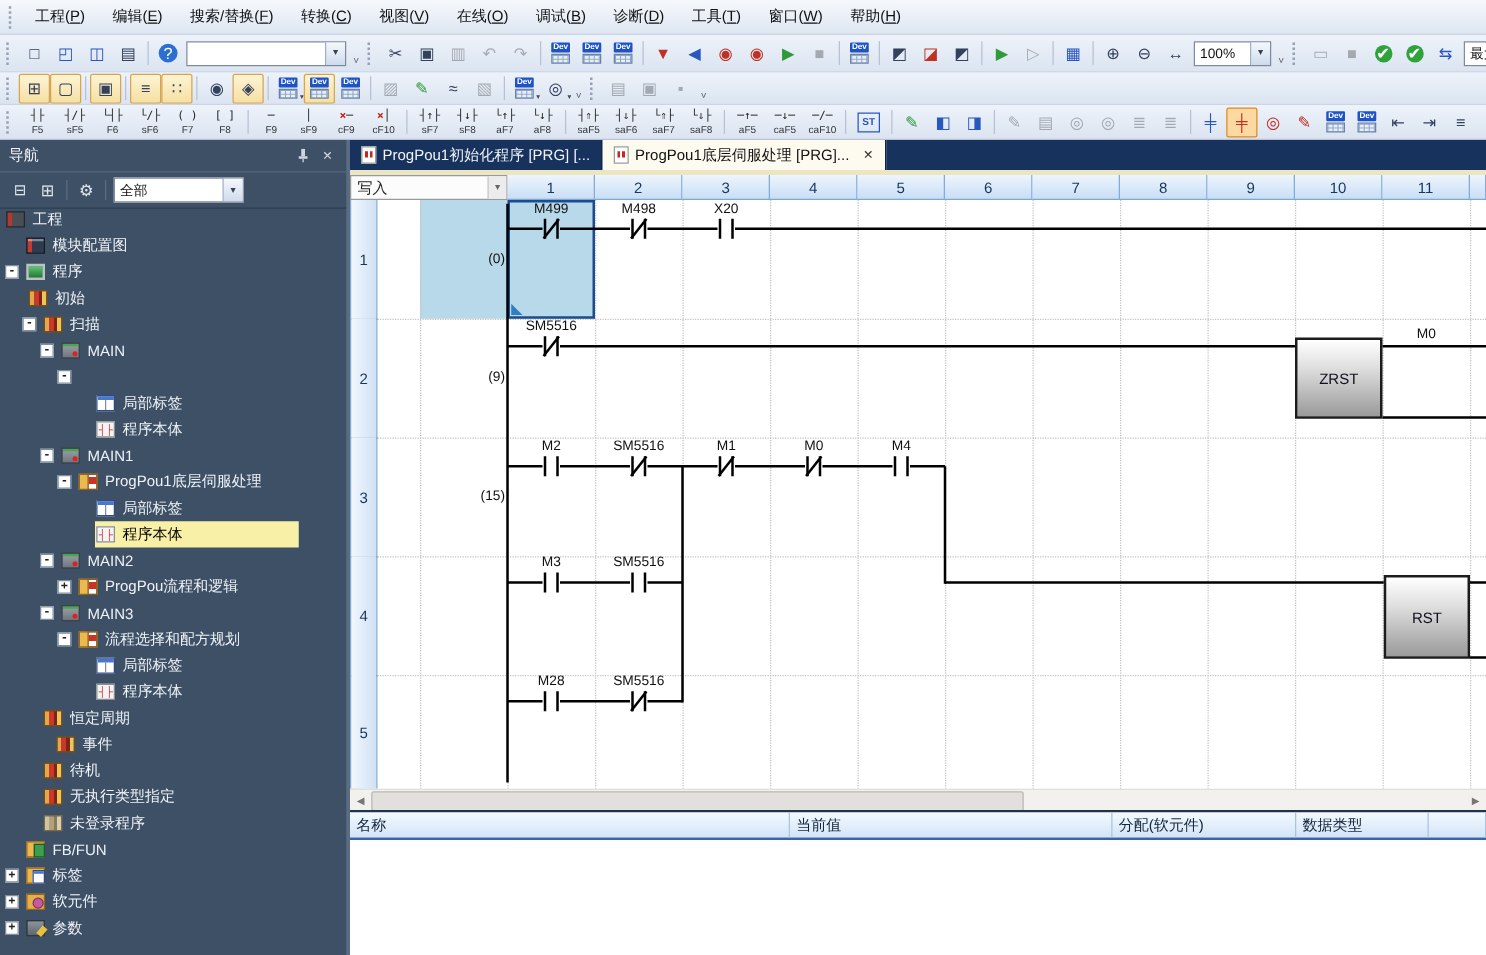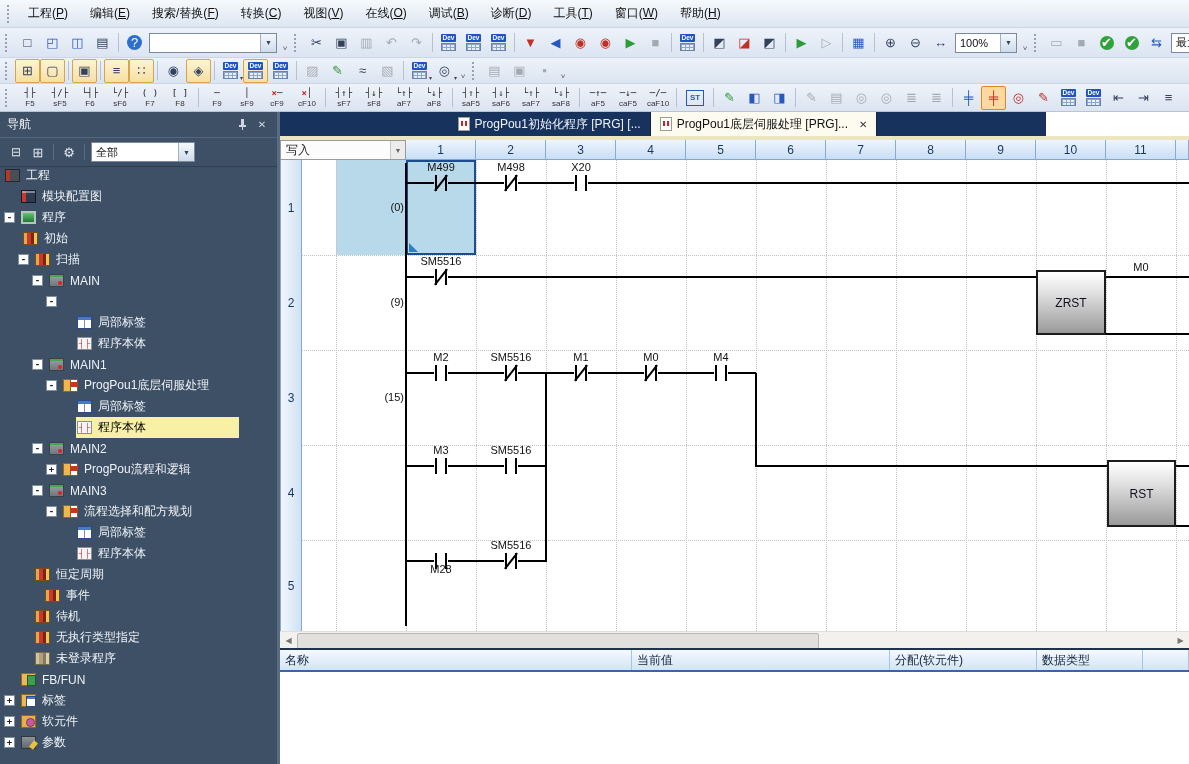--- a/index.html
+++ b/index.html
@@ -78,21 +78,21 @@
   .ic-fbfun::after{content:"";position:absolute;right:-1px;top:1px;width:7px;height:9px;background:#3f9e4d;border:1px solid #1e5a28;}
   .ic-label{background:#eab94f;border:1px solid #97671c;}
   .ic-label::after{content:"";position:absolute;right:-1px;top:1px;width:8px;height:9px;background:#fff;border:1px solid #2b4a8c;box-shadow:inset 0 2px 0 #4a78c8;}
   .ic-device{background:#e5b04a;border:1px solid #97671c;}
   .ic-device::after{content:"";position:absolute;right:0;bottom:0;width:7px;height:7px;background:#c75a9e;border:1px solid #7c3764;border-radius:50%;}
   .ic-param{background:linear-gradient(#8d949c,#5f666e);border:1px solid #32373d;}
   .ic-param::after{content:"";position:absolute;right:-1px;bottom:-1px;width:5px;height:8px;background:#e8c23c;transform:rotate(40deg);}
 
   
   #editor{position:absolute;left:280px;top:112px;width:909px;height:652px;background:#fff;}
-  #tabsbar{position:absolute;left:0;top:0;width:766px;height:24px;background:#17335d;display:flex;justify-content:center;}
+  #tabsbar{position:absolute;left:0;top:0;width:909px;height:24px;background:#17335d;display:flex;}
   .tab{display:flex;align-items:center;gap:5px;padding:0 9px;font-size:12px;color:#f0f3f8;border-right:1px solid #0e2444;cursor:default;white-space:nowrap;}
   .tab.active{background:#fdfbf0;color:#111;}
   .tabclose{font-size:10px;color:#333;margin-left:6px;}
   .prg-ico{width:10px;height:12px;background:#fff;border:1px solid #9a9f96;position:relative;flex:none;}
   .prg-ico::after{content:"";position:absolute;left:2px;top:3px;width:6px;height:5px;
      background:linear-gradient(90deg,#c22 0 2px,transparent 2px 4px,#c22 4px 6px);}
   #tabstrip{position:absolute;left:0;top:24px;width:909px;height:4px;background:#ece5c2;}
   #gridhead{position:absolute;left:0;top:28px;width:909px;height:20px;display:flex;background:#cadef5;}
   .modecell{width:126px;flex:none;display:flex;align-items:center;background:#fcfcfc;border:1px solid #9a9a9a;box-sizing:border-box;font-size:12px;padding-left:5px;color:#222;}
   .modearr{margin-left:auto;width:14px;height:100%;display:flex;align-items:center;justify-content:center;font-size:7px;color:#666;background:#ececec;border-left:1px solid #c8c8c8;}
@@ -843,21 +843,21 @@
         <div class="cbar" style="left: 155px; top: 298px;"></div>
         <div class="cbar" style="left: 165px; top: 298px;"></div>
         <div class="clabel" style="left: 126px; top: 284px;">M3</div>
         <div class="cgap" style="left: 224px; top: 297px;"></div>
         <div class="cbar" style="left: 225px; top: 298px;"></div>
         <div class="cbar" style="left: 235px; top: 298px;"></div>
         <div class="clabel" style="left: 196px; top: 284px;">SM5516</div>
         <div class="cgap" style="left: 154px; top: 392px;"></div>
         <div class="cbar" style="left: 155px; top: 393px;"></div>
         <div class="cbar" style="left: 165px; top: 393px;"></div>
-        <div class="clabel" style="left: 126px; top: 379px; margin-top: 24px;">M28</div>
+        <div class="clabel" style="left: 126px; top: 379px;">M28</div>
         <div class="cgap" style="left: 224px; top: 392px;"></div>
         <div class="cbar" style="left: 225px; top: 393px;"></div>
         <div class="cbar" style="left: 235px; top: 393px;"></div>
         <div class="cslash" style="left: 230px; top: 391px;"></div>
         <div class="clabel" style="left: 196px; top: 379px;">SM5516</div>
         <div class="iblock" style="left: 756px; top: 110px; width: 70px; height: 65px;">ZRST</div>
         <div class="iblock" style="left: 827px; top: 300px; width: 69px; height: 67px;">RST</div>
         <div class="clabel" style="left: 826px; top: 101px; width: 70px;">M0</div>
         <div class="steplab" style="top: 41px;">(0)</div>
         <div class="steplab" style="top: 136px;">(9)</div>

